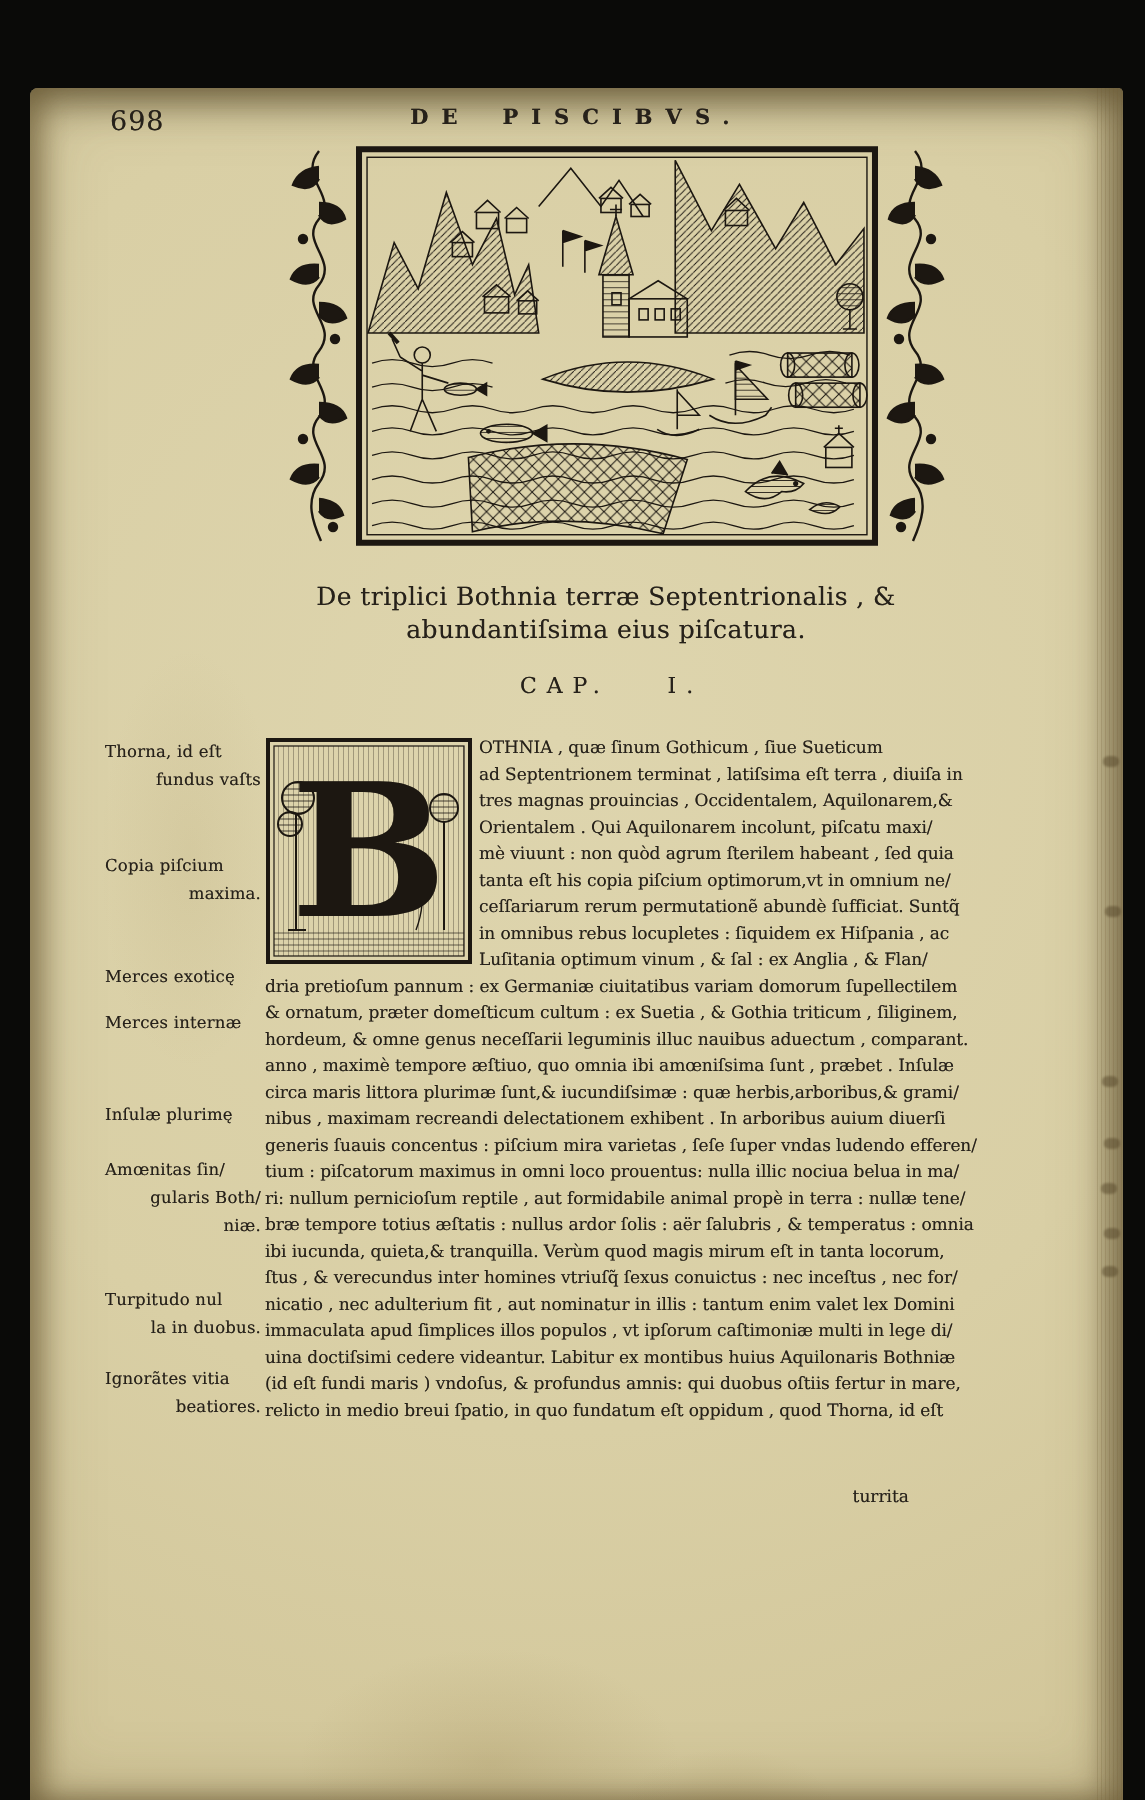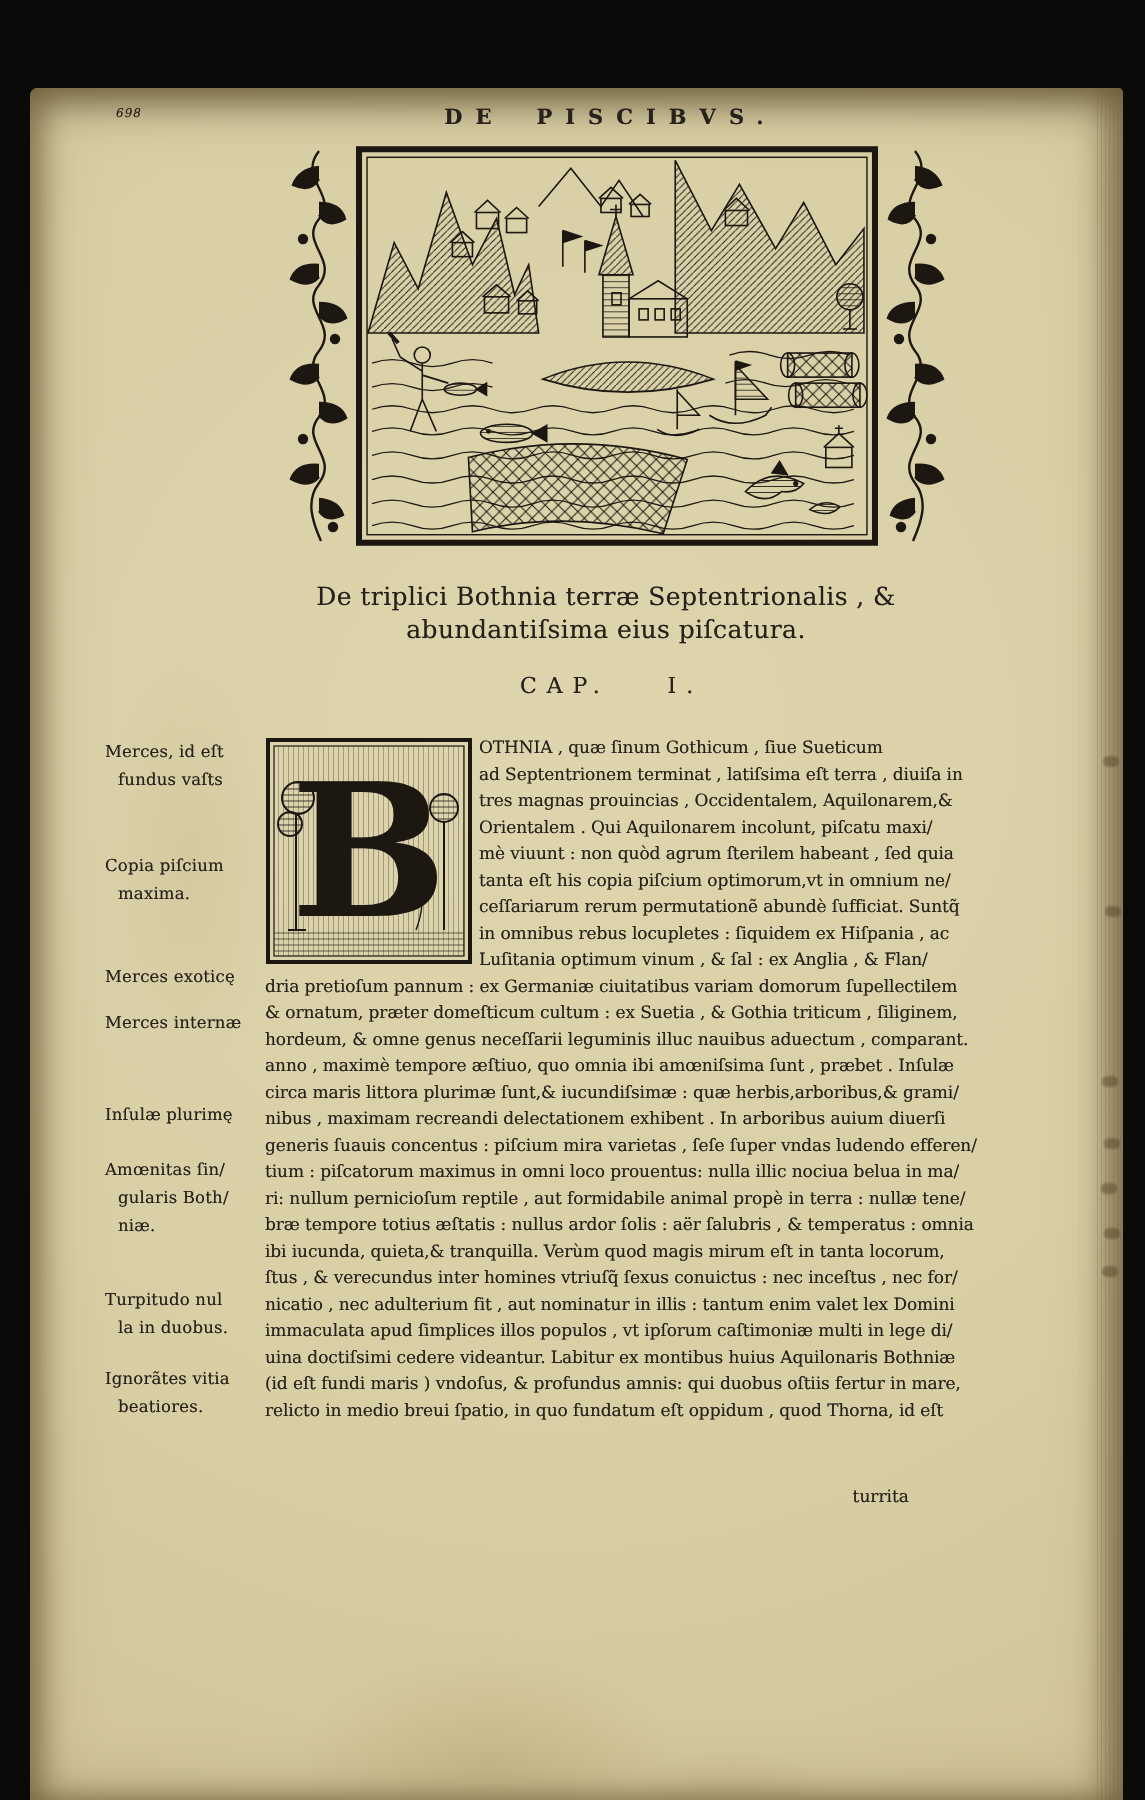--- a/index.html
+++ b/index.html
@@ -21,41 +21,41 @@
         background:#4d3e22;opacity:.45;filter:blur(1px);}
   .stain{position:absolute;border-radius:50%;pointer-events:none;}
   .stain.s1{left:270px;top:1560px;width:380px;height:230px;
         background:radial-gradient(closest-side, rgba(150,128,76,.22), rgba(150,128,76,0));}
   .stain.s2{left:590px;top:1660px;width:220px;height:140px;
         background:radial-gradient(closest-side, rgba(140,118,66,.18), rgba(140,118,66,0));}
   .stain.s3{left:70px;top:560px;width:180px;height:420px;
         background:radial-gradient(closest-side, rgba(160,140,88,.12), rgba(160,140,88,0));}
   
   .running-head{position:absolute;top:12px;left:0;width:100%;height:40px;}
-  .folio{position:absolute;left:86px;top:6px;font-size:12px;font-style:italic;letter-spacing:1px;}
-  .head-title{position:absolute;left:50%;transform:translateX(-50%);margin-left:34px;top:4px;
+  .folio{position:absolute;left:80px;top:6px;font-size:27px;letter-spacing:1px;}
+  .head-title{position:absolute;left:50%;transform:translateX(-50%);top:4px;
         font-size:21px;letter-spacing:.62em;word-spacing:.55em;font-weight:bold;}
   
   .woodcut-row{position:absolute;left:253px;top:58px;display:flex;align-items:stretch;}
   .orn{width:70px;height:400px;}
   .orn svg,.scene svg,.dropcap svg{display:block;width:100%;height:100%;}
   .scene{width:522px;height:400px;margin:0 3px;}
   
   .chap-title{position:absolute;left:0;top:492px;width:100%;text-align:center;
         font-size:25px;line-height:33px;padding-left:59px;box-sizing:border-box;letter-spacing:.4px;}
   .cap-line{position:absolute;left:0;top:586px;width:100%;text-align:center;
         font-size:22px;letter-spacing:.45em;padding-left:70px;box-sizing:border-box;font-weight:normal;}
   .cap-num{margin-left:58px;}
   
   .content{position:absolute;left:75px;top:647px;width:960px;height:900px;}
   .margin-col{position:absolute;left:0;top:0;width:156px;height:800px;}
   .note{position:absolute;left:0;width:156px;font-size:16.5px;line-height:28px;
         letter-spacing:.2px;font-weight:500;}
   .note-line{white-space:nowrap;height:28px;}
-  .note-line:nth-child(n+2){padding-left:13px;}
+  .note-line:nth-child(n+2){padding-left:13px;text-align:right;}
   .text-col{position:absolute;left:160px;top:0;width:736px;}
   .body-line{white-space:nowrap;height:26.5px;line-height:26.5px;font-size:17px;
         letter-spacing:-0.1px;}
   .dropcap{float:left;width:206px;height:226px;margin:3px 7px 2px 1px;}
   .catchword{position:absolute;left:160px;top:752px;width:736px;text-align:right;
         padding-right:92px;box-sizing:border-box;font-size:17px;}
   
   .page, .page *{text-rendering:geometricPrecision;}
   .inked{text-shadow:0 0 .5px rgba(38,33,26,.55);}
 </style>
@@ -242,21 +242,21 @@
       <div>De triplici Bothnia terræ Septentrionalis , &amp;</div>
       <div>abundantiſsima eius piſcatura.</div>
     </div>
     <div class="cap-line inked">
       <span>CAP.</span><span class="cap-num">I.</span>
     </div>
 
     <div class="content">
       <div class="margin-col">
         <div class="note inked" style="top:3px">
-            <div class="note-line">Merces, id eſt</div>
+            <div class="note-line">Thorna, id eſt</div>
             <div class="note-line">fundus vaſts</div>
           </div>
         <div class="note inked" style="top:117px">
             <div class="note-line">Copia piſcium</div>
             <div class="note-line">maxima.</div>
           </div>
         <div class="note inked" style="top:228px">
             <div class="note-line">Merces exoticę</div>
           </div>
         <div class="note inked" style="top:274px">

